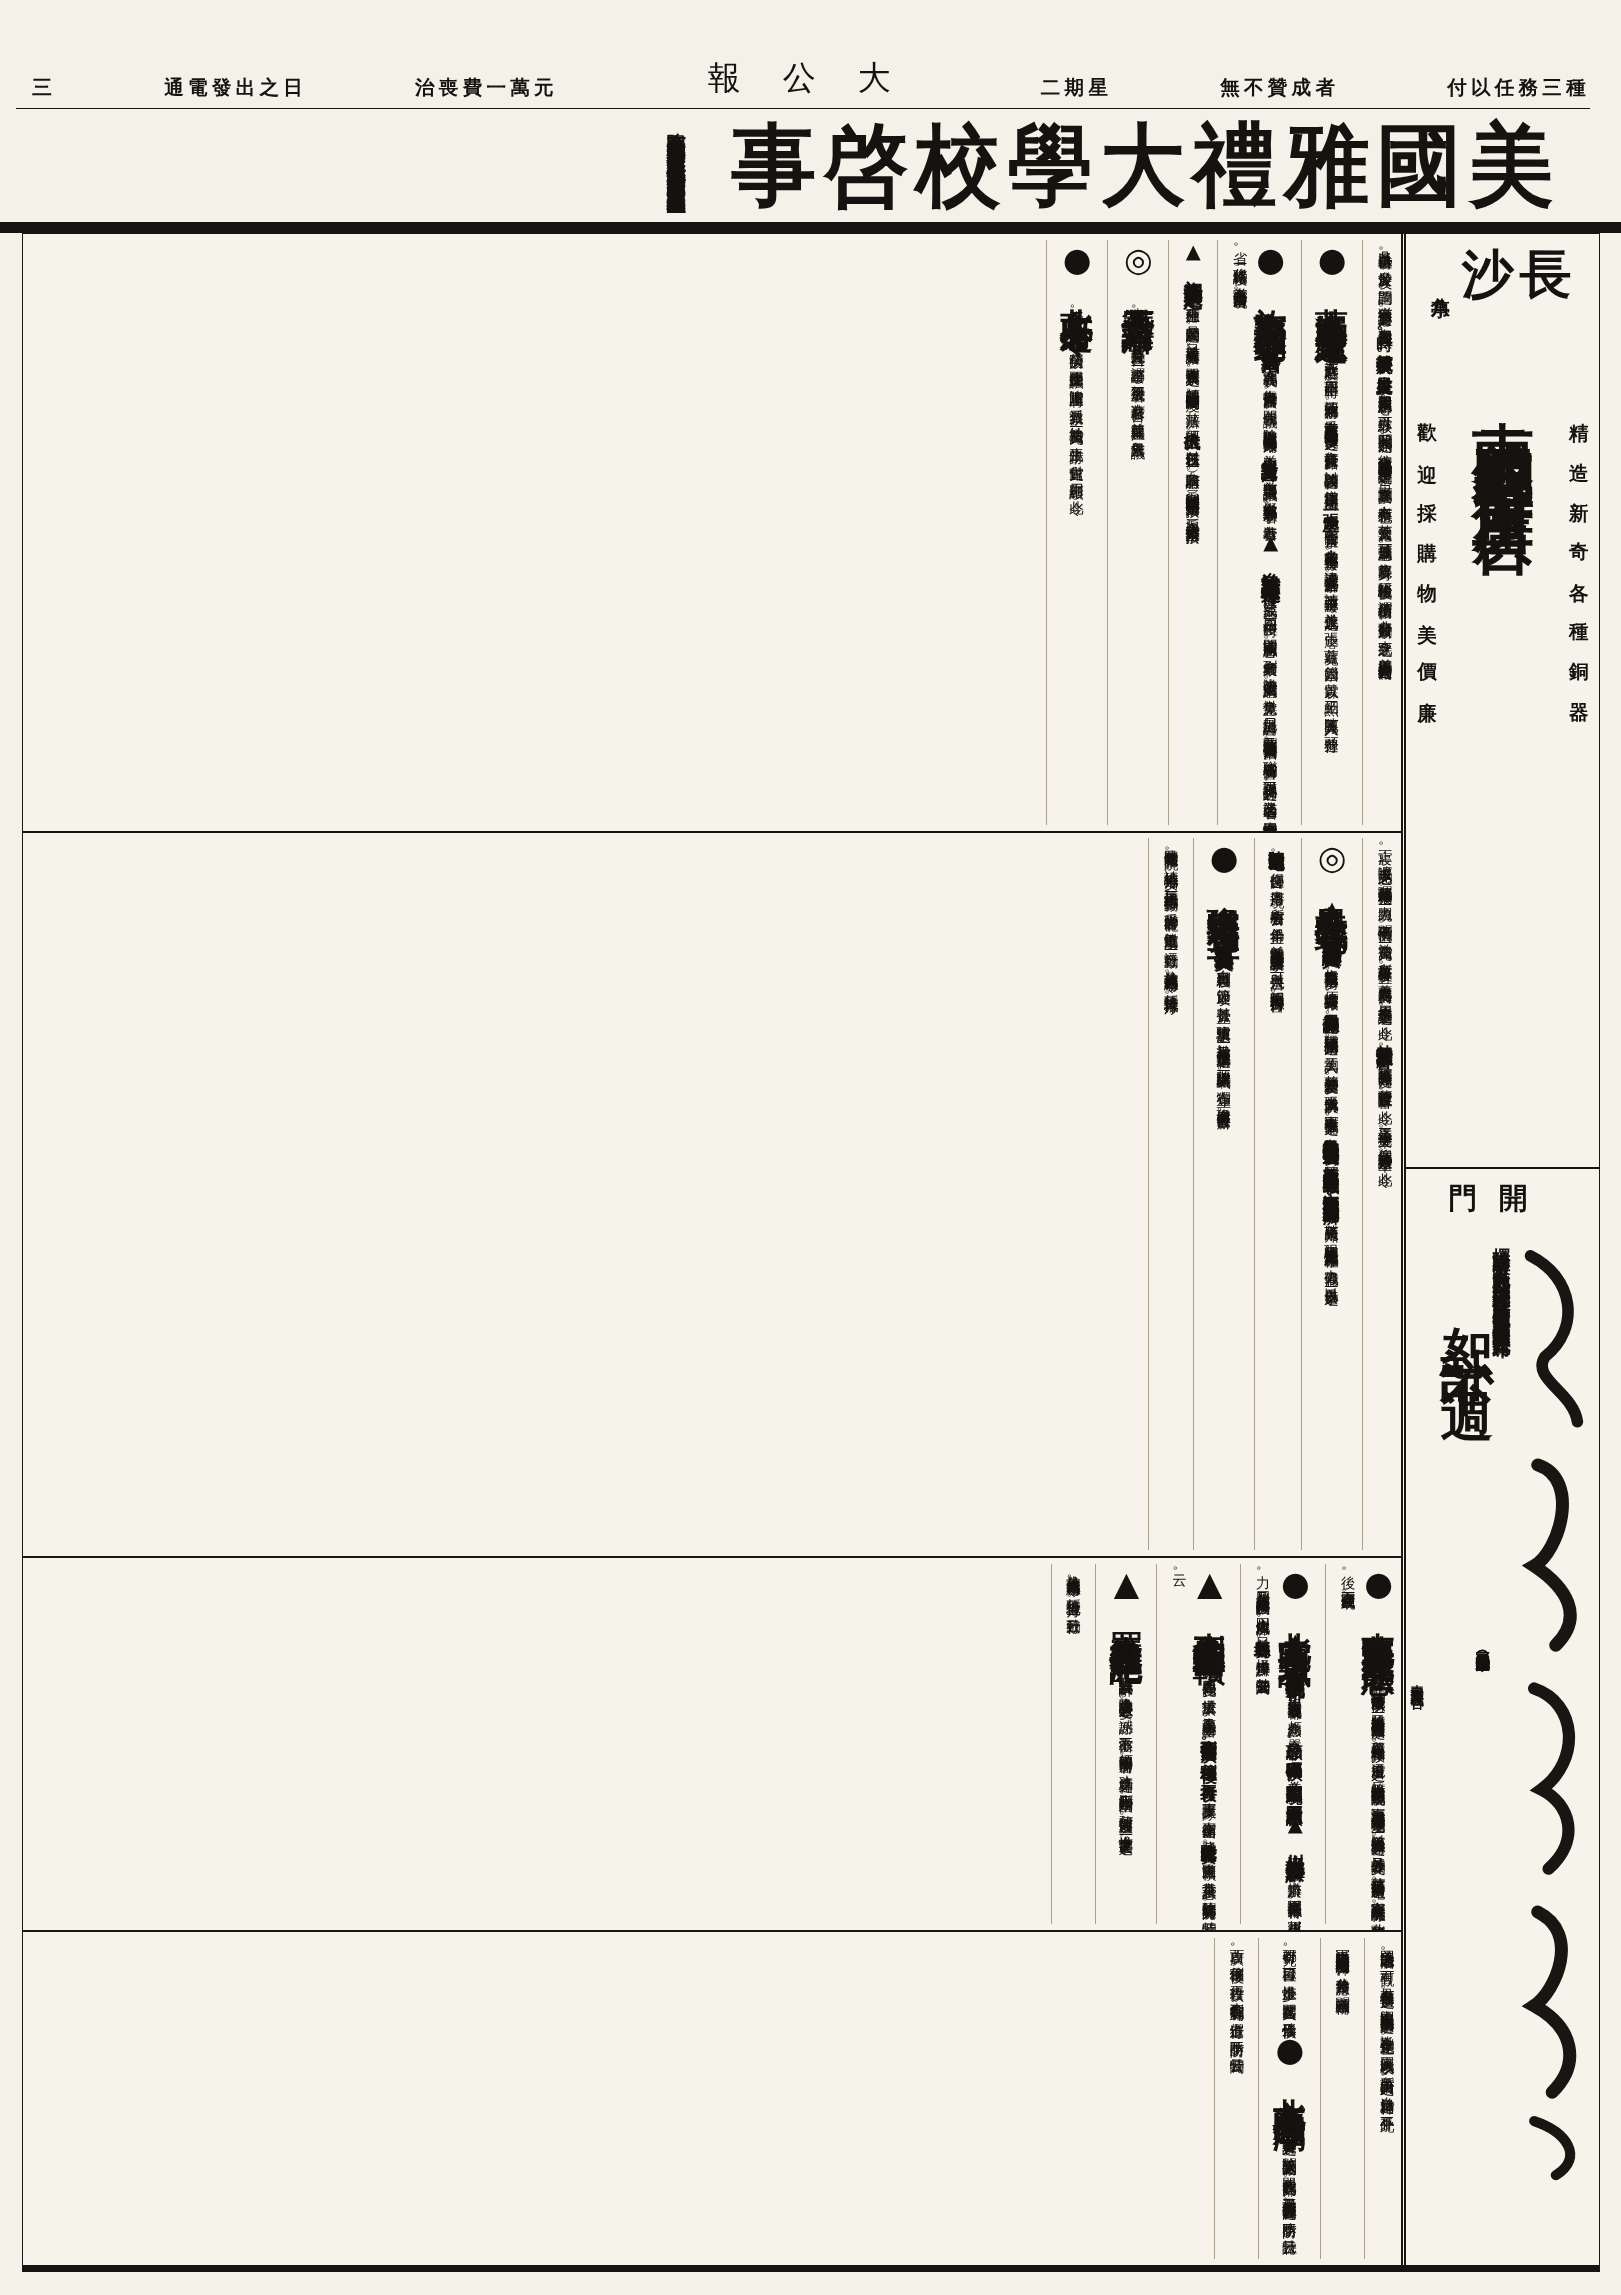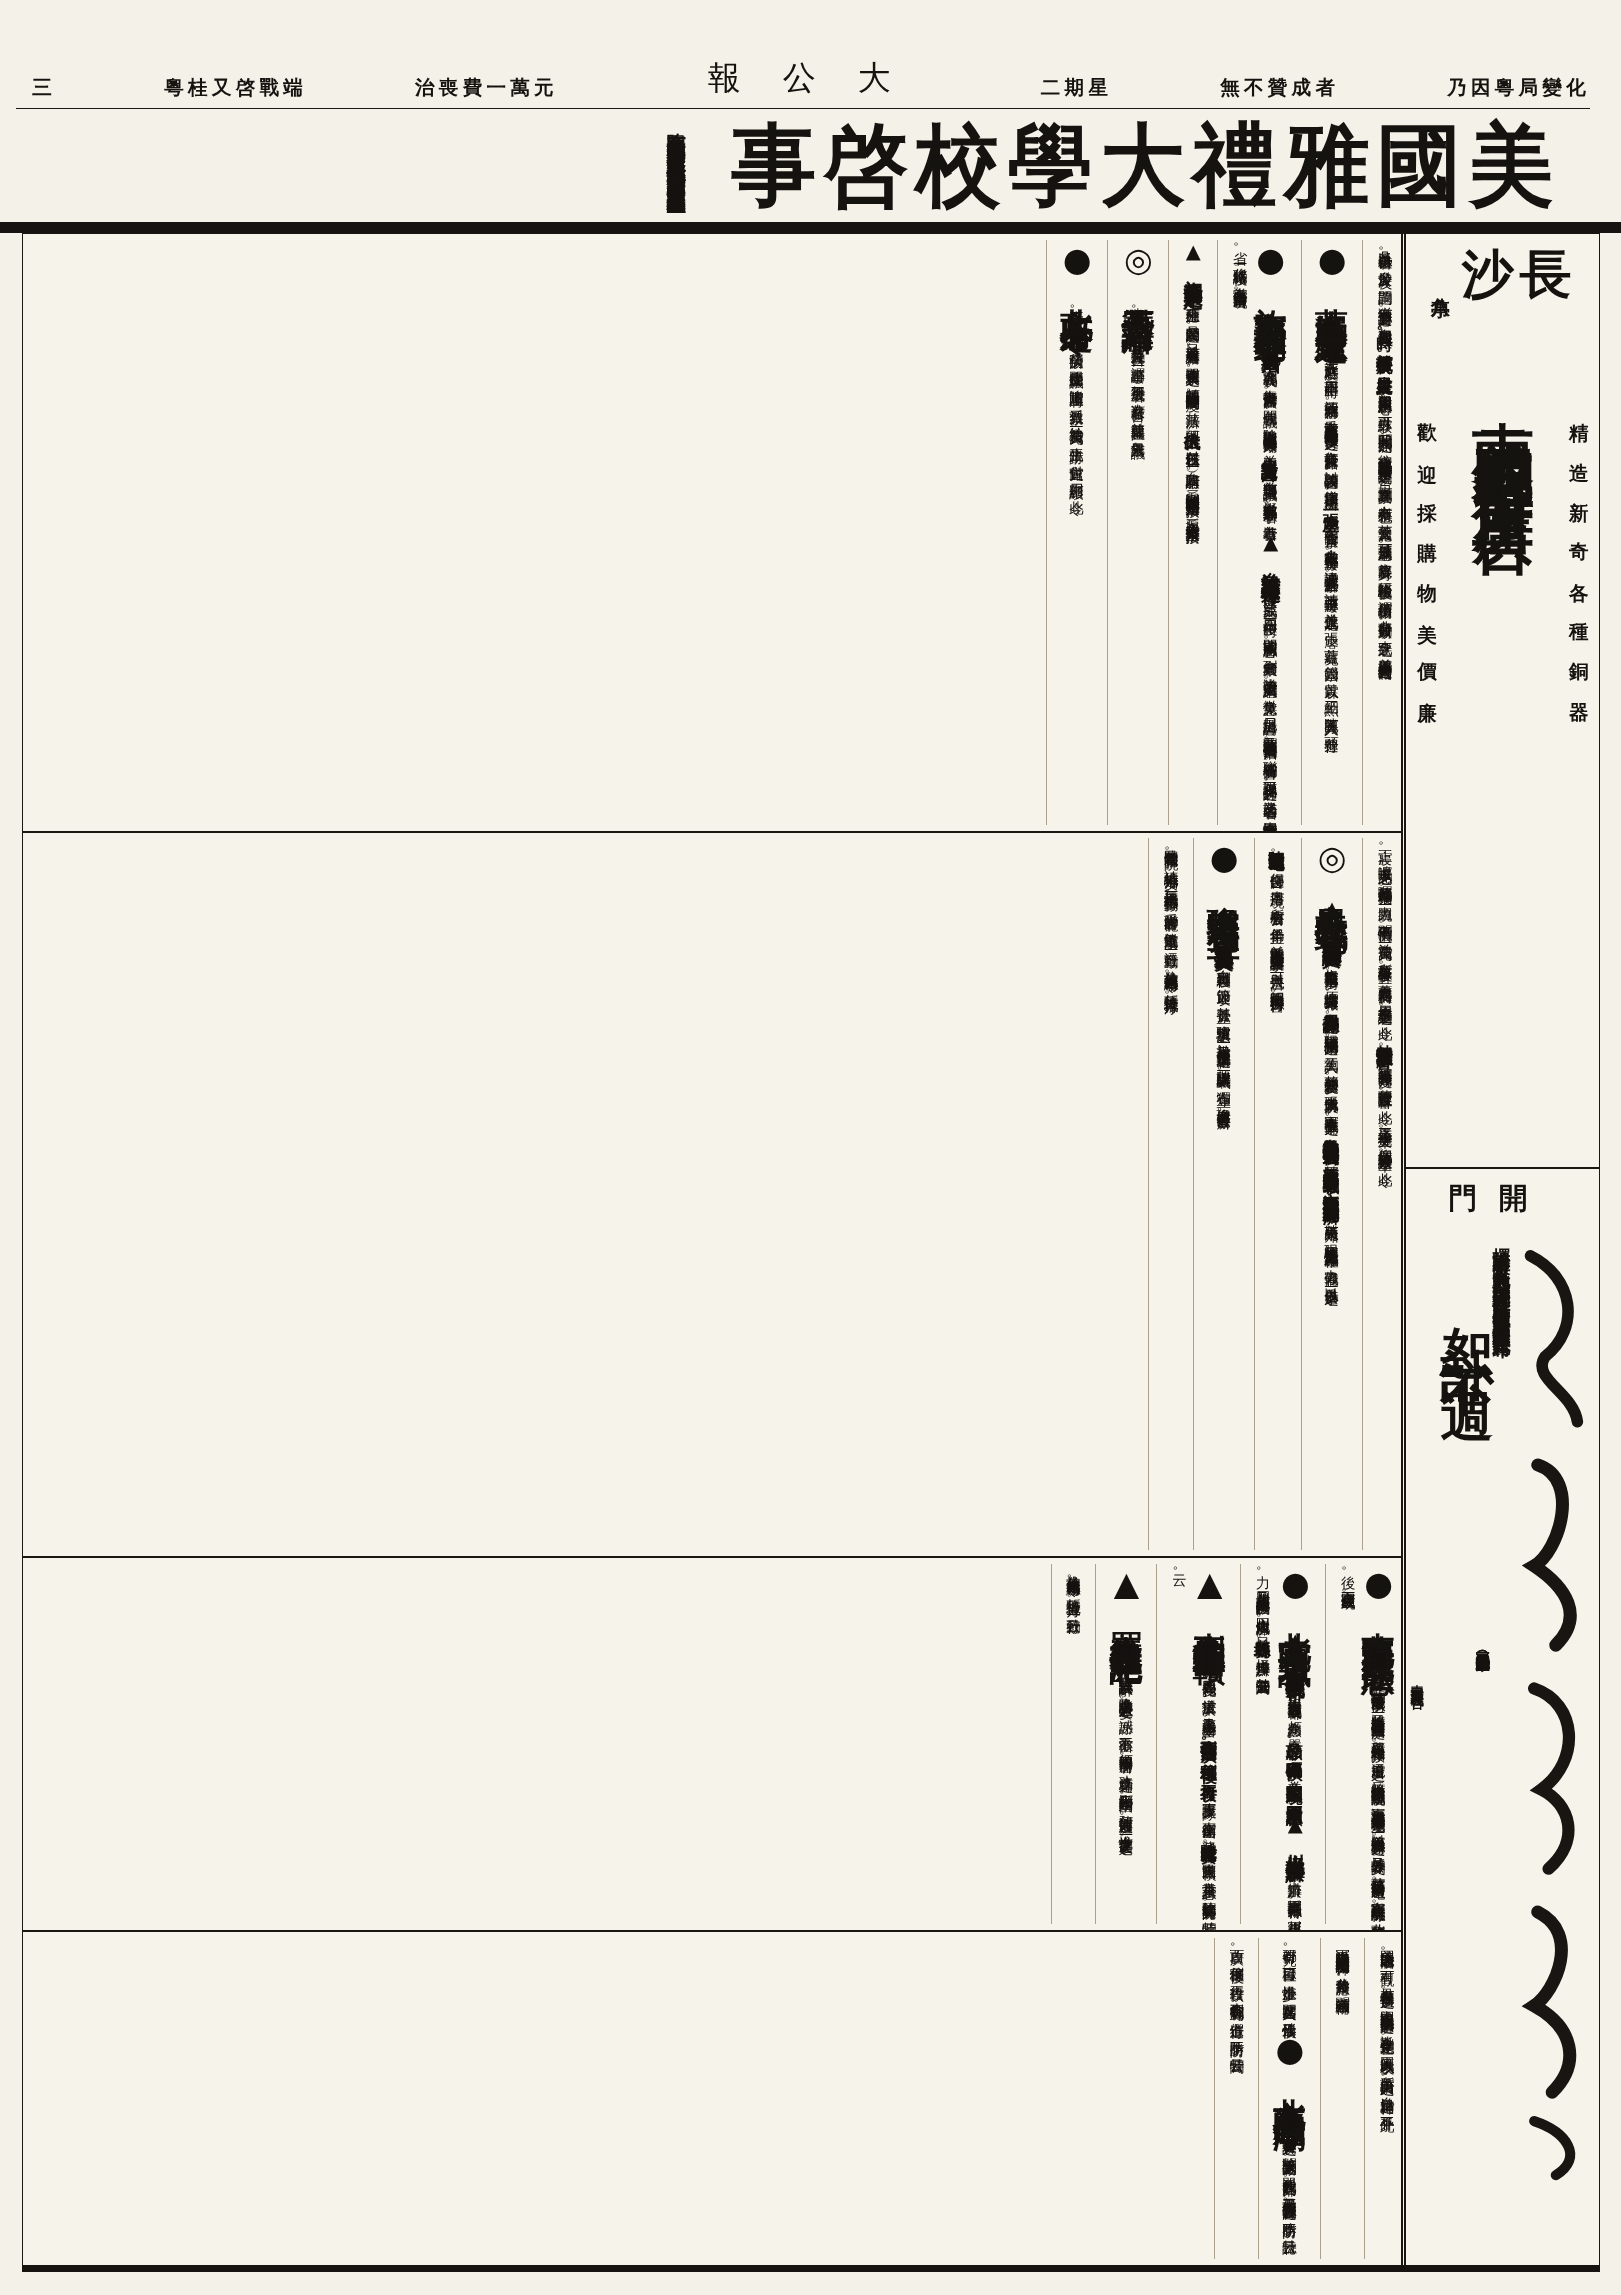--- a/index.html
+++ b/index.html
@@ -86,26 +86,26 @@
   }
   .p-text{font-size:14.4px;line-height:1.52;letter-spacing:0.7px;}
   .p-bold{font-size:16.6px;font-weight:900;line-height:1.45;letter-spacing:0.7px;}
   .p-headline{font-size:33px;font-weight:900;line-height:1.18;letter-spacing:2.9px;}
   .p-subhead{font-size:19.5px;font-weight:900;line-height:1.35;letter-spacing:1.4px;}
 </style>
 </head>
 <body>
 
 <div id="masthead">
-  <span class="m-item rtl-line">乃因粵局變化</span>
+  <span class="m-item rtl-line">付以任務三種</span>
   <span class="m-item rtl-line">無不贊成者</span>
   <span class="m-item rtl-line">二期星</span>
   <span class="m-item m-paper rtl-line">報公大</span>
   <span class="m-item rtl-line">治喪費一萬元</span>
-  <span class="m-item rtl-line">粵桂又啓戰端</span>
+  <span class="m-item rtl-line">通電發出之日</span>
   <span class="m-item m-page">三</span>
 </div>
 
 <div id="banner">
   <div id="banner-title" class="rtl-line">事啓校學大禮雅國美</div>
   <div id="banner-side">昨有匿名揭帖標題「耶穌教之禮」查本校延聘教員係雅禮大學楊君開名並非匿名學堂一切事宜與本校教會語校無關特此聲明</div>
 </div>
 <div id="banner-bar"></div>
 
 <div id="frame">

